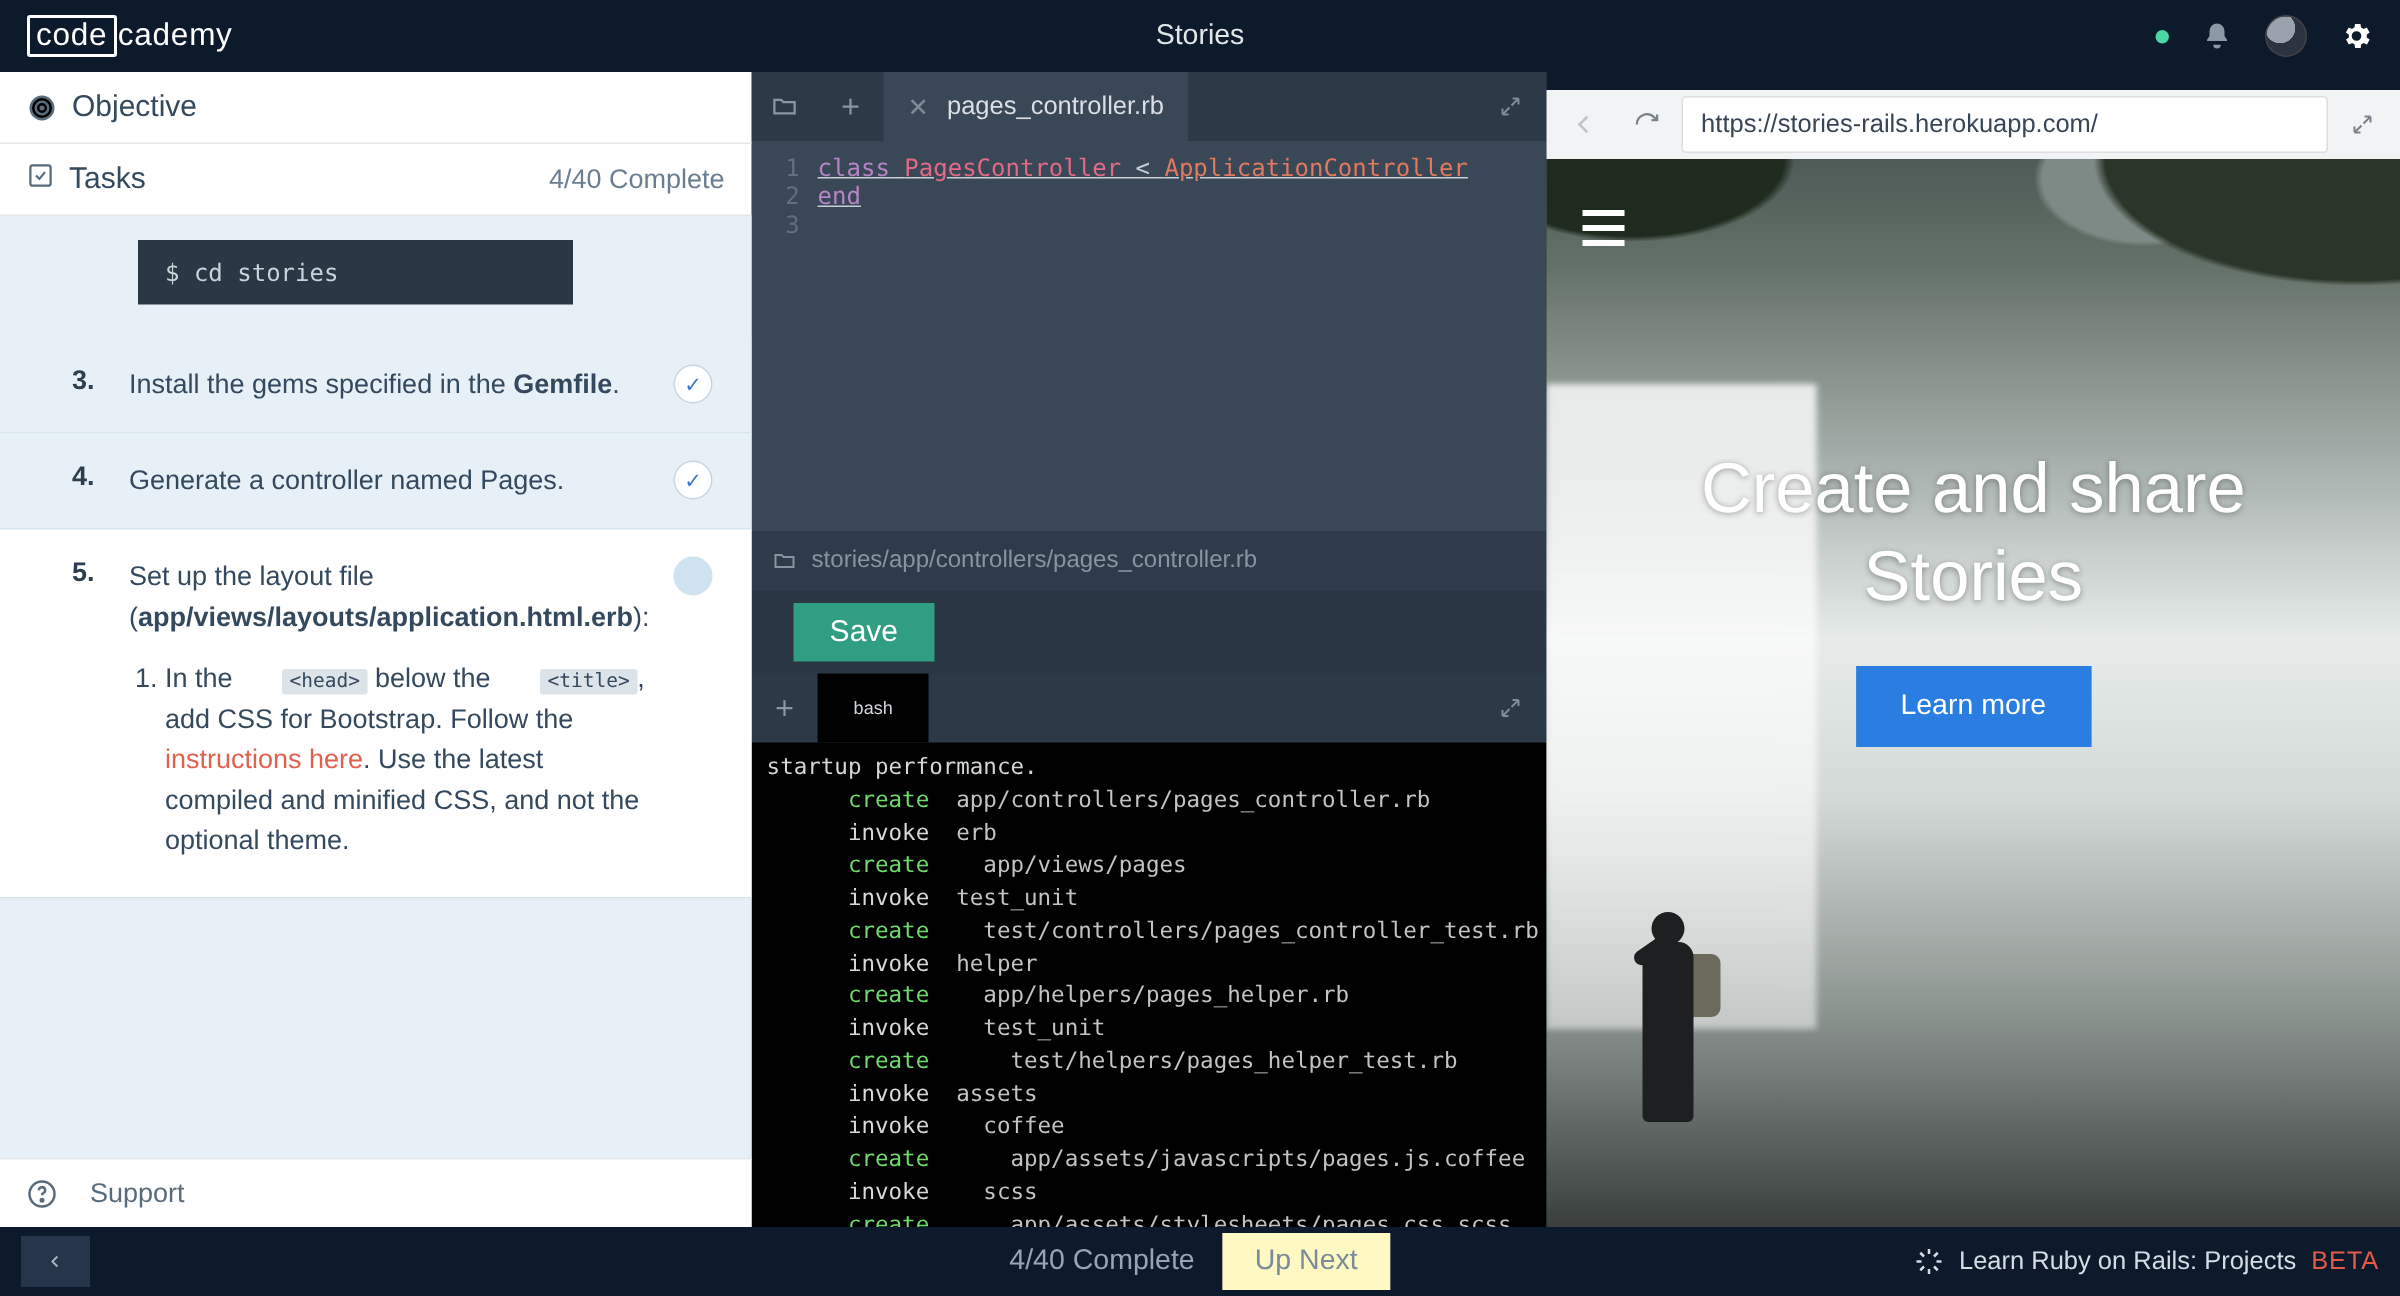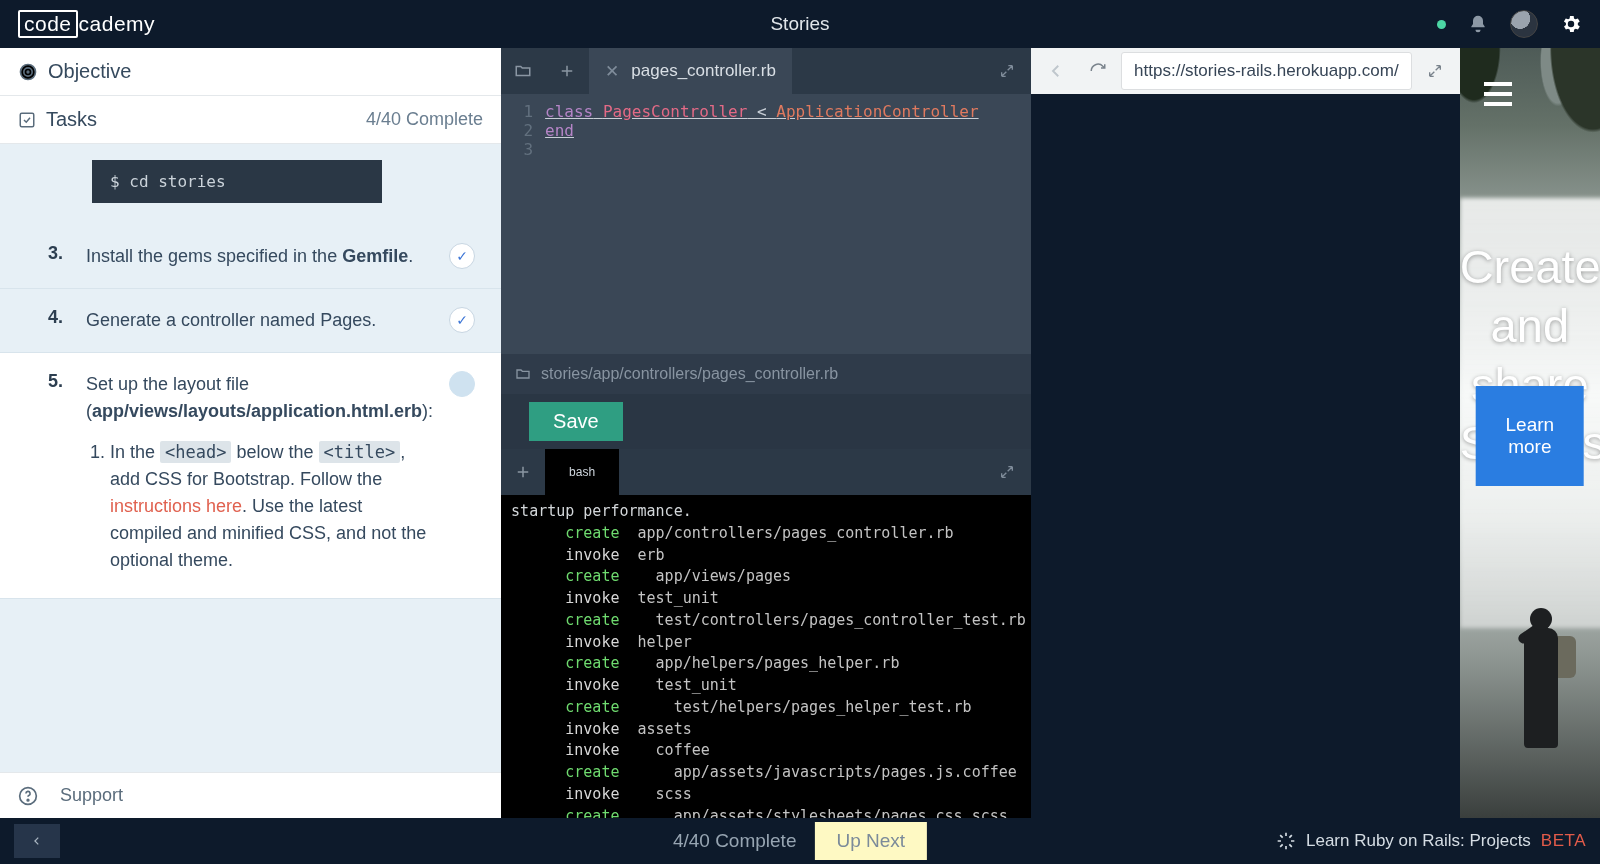--- a/index.html
+++ b/index.html
@@ -25,21 +25,21 @@
 .task-progress { color:#6a7e90; font-size:18px; }
 .section-hdr .lbl { font-size:20px; }
 .code-block { background:#2a3745; color:#cbd3da; font-family:Consolas,Menlo,monospace; font-size:16px; padding:12px 18px; margin:0 26px 0 92px; width:290px; }
 .tasks-scroll { flex:1; overflow:hidden; background:#e7f0f6; }
 .cb-area { padding:16px 0 22px; }
 .task-item { background:#e7f0f6; border-bottom:1px solid #d8e4ec; padding:18px 26px 18px 48px; display:flex; align-items:flex-start; gap:16px; }
 .task-item.active { background:#fff; }
 .task-num { font-weight:600; color:#2c3e50; font-size:18px; width:22px; }
 .task-text { flex:1; color:#35495e; font-size:18px; line-height:1.5; }
 .task-text b { font-weight:600; }
-.task-text .inline-code { background:#dde4e9; font-family:Consolas,Menlo,monospace; padding:1px 5px; border-radius:2px; font-size:17px; }
+.task-text .inline-code { background:#dde4e9; font-family:Consolas,Menlo,monospace; padding:1px 5px; border-radius:2px; font-size:13px;margin-left:28px; }
 .task-text a { color:#e0614f; text-decoration:none; }
 .check-circle { width:26px; height:26px; border-radius:50%; background:#fff; border:1px solid #c8d6e2; display:flex; align-items:center; justify-content:center; color:#3c75d6; font-size:14px; flex-shrink:0; }
 .check-circle.inc { background:#cfe2f0; border-color:#cfe2f0; }
 .sub-list { list-style:decimal; margin:14px 0 0 24px; }
 .sub-list li { margin-bottom:6px; }
 .support-bar { height:46px; border-top:1px solid #e4e8eb; display:flex; align-items:center; padding:0 18px; gap:22px; color:#5a6c7c; font-size:18px; background:#fff; }
 
 
 .middle { width:530px; display:flex; flex-direction:column; background:#2f3b4a; }
 .editor-tabs { height:46px; background:#2c3947; display:flex; align-items:center; }
@@ -58,35 +58,35 @@
 .save-row { padding:8px 12px; background:#2a3644; }
 .save-btn { background:#2f9e82; color:#fff; font-size:20px; padding:8px 24px; border:none; cursor:pointer;margin-left:16px; }
 .term-tabs { height:46px; background:#2c3947; display:flex; align-items:center; }
 .term-tab { height:46px; padding:0 24px; background:#000; color:#cfd6dd; font-size:12px; display:flex; align-items:center; }
 .terminal { flex:1; background:#000; font-family:Consolas,Menlo,monospace; font-size:15px; color:#d3d7da; padding:6px 10px 10px; line-height:1.45; overflow:hidden; white-space:pre; }
 .t-create { color:#6fdb6f; }
 .t-invoke { color:#d8d8d8; }
 .t-file { color:#c3c3c3; }
 
 
-.right { width:609px; display:flex; flex-direction:row; }
+.right { width:609px; display:flex; flex-direction:column;margin-top:12px; }
 .browser-bar { height:46px; background:#f1f3f4; display:flex; align-items:center; padding:0 6px; gap:4px; }
 .bb-btn { width:38px; height:38px; display:flex; align-items:center; justify-content:center; color:#7a838c; cursor:pointer; border-radius:4px; }
 .bb-btn.disabled { color:#bfc6cc; }
 .url-bar { flex:1; height:38px; background:#fff; border:1px solid #dcdee0; border-radius:3px; display:flex; align-items:center; padding:0 12px; font-size:17px; color:#374556; }
 .preview { flex:1; position:relative; background:linear-gradient(180deg,#4e5b57 0%,#647168 10%,#a5aeaa 28%,#e7ecea 45%,#d3d9d6 60%,#8b938f 80%,#3a3f3d 100%); overflow:hidden; }
 .preview::before{ content:""; position:absolute; left:0; right:0; top:0; height:260px; background:
   radial-gradient(ellipse at 10% 0%,#1f2b1e 0 14%,transparent 15%),
   radial-gradient(ellipse at 95% 0%,#2b3529 0 22%,transparent 23%),
   radial-gradient(ellipse at 70% 5%,#7e8a86 0 12%,transparent 13%);
 }
 .hamburger { position:absolute; top:34px; left:24px; display:flex; flex-direction:column; gap:6px; cursor:pointer; }
 .hamburger span { width:28px; height:4px; background:#fff; }
 .hero-text { position:absolute; top:190px; left:0; right:0; text-align:center; color:#fff; font-size:47px; font-weight:300; line-height:1.25; text-shadow:0 1px 4px rgba(0,0,0,.35); }
-.learn-btn { position:absolute; top:338px; left:50%; transform:translateX(-50%); background:#2a7de1; color:#fff; padding:28px 30px; font-size:19px; border:none; cursor:pointer; }
+.learn-btn { position:absolute; top:338px; left:50%; transform:translateX(-50%); background:#2a7de1; color:#fff; padding:16px 30px; font-size:19px; border:none; cursor:pointer; }
 .person { position:absolute; bottom:70px; left:36px; width:90px; height:180px; }
 .person .body { position:absolute; bottom:0; left:28px; width:34px; height:120px; background:#1d1f21; border-radius:10px 10px 4px 4px; }
 .person .head { position:absolute; bottom:118px; left:34px; width:22px; height:22px; background:#1d1f21; border-radius:50%; }
 .person .pack { position:absolute; bottom:70px; left:50px; width:30px; height:42px; background:#6b6a5d; border-radius:6px; }
 .person .arm { position:absolute; bottom:112px; left:20px; width:36px; height:10px; background:#1d1f21; border-radius:5px; transform:rotate(-35deg); }
 .waterfall { position:absolute; left:0; top:150px; width:180px; height:430px; background:linear-gradient(180deg,rgba(255,255,255,.95),rgba(255,255,255,.6)); filter:blur(2px); opacity:.85; }
 
 
 .footer { height:46px; background:#0d1a2b; display:flex; align-items:center; padding:0 14px; gap:20px; }
 .back-btn { width:46px; height:34px; background:#26354a; display:flex; align-items:center; justify-content:center; color:#aab6c2; cursor:pointer; font-size:16px;}
@@ -128,21 +128,21 @@
   <div class="left">
     <div class="section-hdr">
       <svg width="20" height="20" viewBox="0 0 24 24" fill="" prefix="none" stroke="#5a6c7c" stroke-width="2">
           <circle cx="12" cy="12" r="9"></circle>
           <circle cx="12" cy="12" r="5"></circle>
           <circle cx="12" cy="12" r="1" fill="#5a6c7c"></circle>
         </svg>
       <span class="lbl">Objective</span>
     </div>
     <div class="section-hdr tasks">
-      <div style="display:flex;align-items:center;gap:10px">
+      <div style="display:flex;align-items:flex-start;gap:10px">
         <svg width="18" height="18" viewBox="0 0 24 24" fill="none" stroke="#5a6c7c" stroke-width="2">
             <rect x="3" y="3" width="18" height="18" rx="2"></rect>
             <path d="M8 12l3 3 5-6"></path>
           </svg>
         <span class="lbl">Tasks</span>
       </div>
       <span class="task-progress">4/40 Complete</span>
     </div>
     <div class="tasks-scroll">
       <div class="cb-area">

